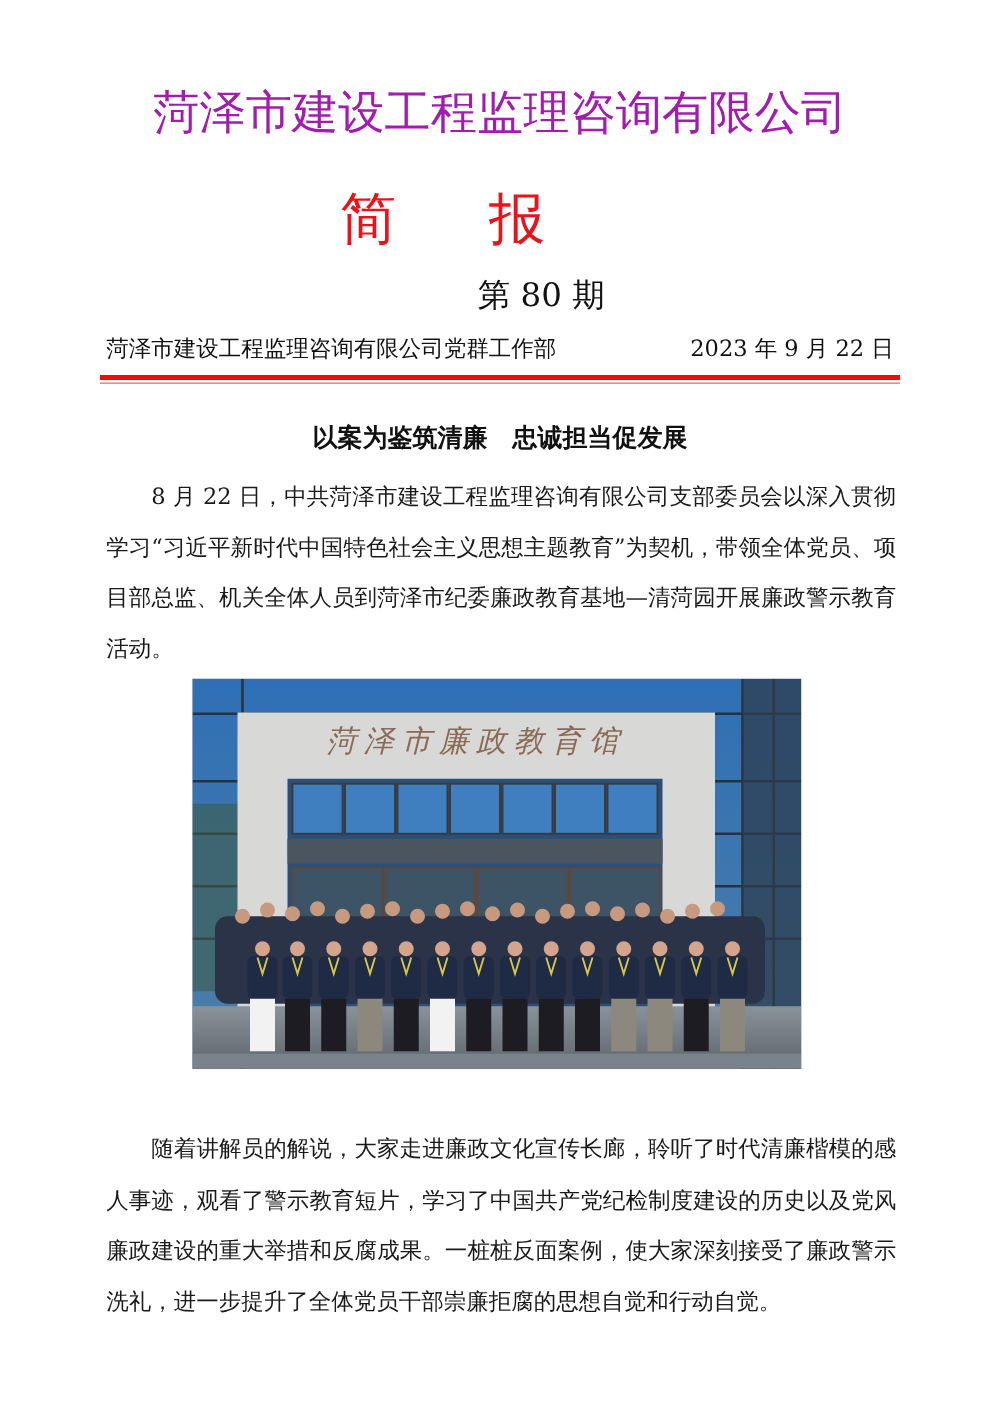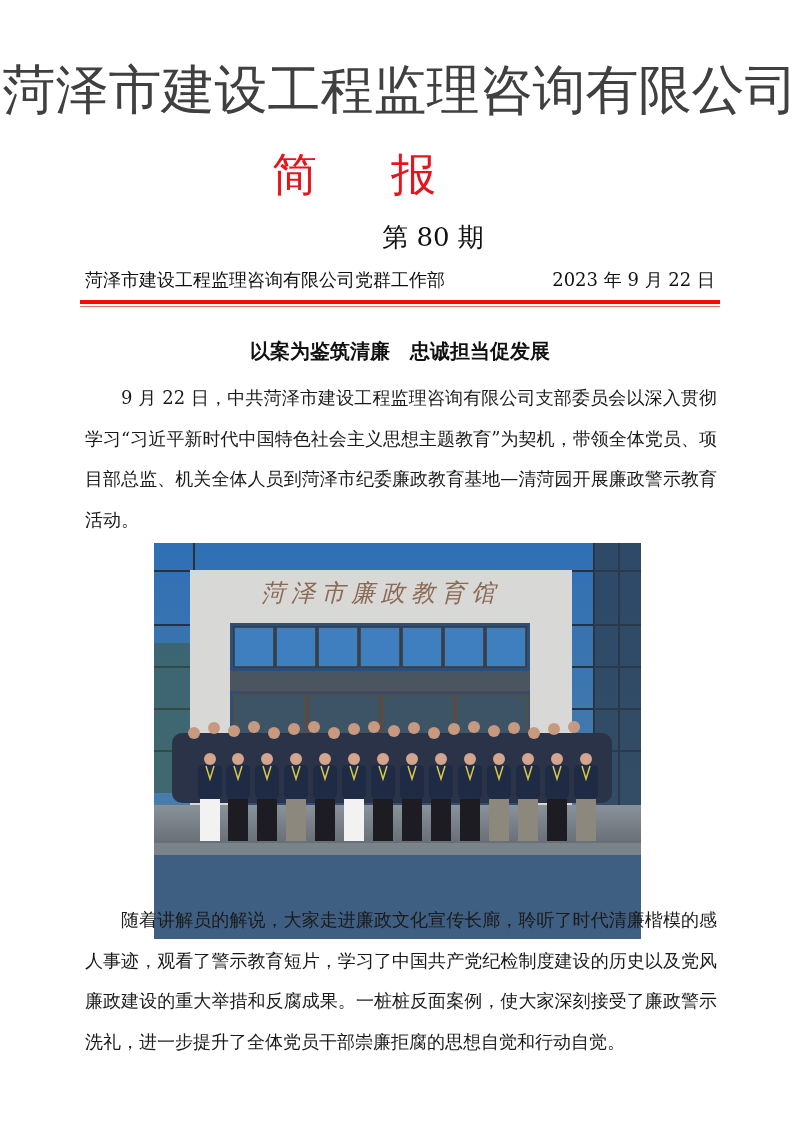--- a/index.html
+++ b/index.html
@@ -1,38 +1,38 @@
 <!DOCTYPE html>
 <html><head>
 <meta charset="utf-8">
 <style>
   html, body { margin:0; padding:0; background:#ffffff; }
   body { width:800px; height:1132px; position:relative; overflow:hidden;
          font-family: "DejaVu Serif", "Liberation Serif", serif; color:#111; }
   .masthead-title { position:absolute; left:0; width:800px; top:60px; text-align:center;
-         color:#404040; font-size:53px; letter-spacing:0px; line-height:60px; font-weight:normal; }
+         color:#a21caf; font-size:37px; letter-spacing:0px; line-height:60px; font-weight:normal; }
   .masthead-sub { position:absolute; left:0; width:708px; top:145px; text-align:center;
          color:#e8141c; font-size:45px; line-height:60px; }
   .masthead-sub span { display:inline-block; margin:0 37px; }
   .issue { position:absolute; left:0; width:800px; top:220px; text-align:center;
          font-size:26px; line-height:34px; color:#111;padding-left:33px; }
   .dept-row { position:absolute; left:85px; right:85px; top:266px; height:28px;
          font-size:18px; line-height:28px; color:#111;text-decoration:underline; }
   .dept-row .dept { position:absolute; left:0; top:0; }
   .dept-row .date { position:absolute; right:0; top:0; }
   .rule { position:absolute; left:80px; width:640px; top:300px; height:4px; background:#f50a0a; }
   .rule2 { position:absolute; left:80px; width:640px; top:306px; height:1px; background:#e36a6a; }
   .article-title { position:absolute; left:0; width:800px; top:338px; text-align:center;
          font-family:Liberation Mono, monospace; font-weight:bold;
          font-size:20px; line-height:30px; color:#111; }
   .para { position:absolute; left:85px; width:632px; font-size:18px; line-height:40.5px;
          color:#1a1a1a; text-align:justify; text-indent:36px; margin:0; }
   .p1 { top:378px; }
   .p2 { top:900px; }
-  .photo { position:absolute; left:154px; top:543px; width:487px; height:396px; overflow:hidden;
+  .photo { position:absolute; left:154px; top:543px; width:487px; height:312px; overflow:hidden;
          background:#3f5f82; }
 </style>
 </head>
 <body>
 
 <div>
   <div class="masthead-title">菏泽市建设工程监理咨询有限公司</div>
   <div class="masthead-sub">
     <span>简</span><span>报</span>
   </div>
@@ -40,21 +40,21 @@
   <div class="dept-row">
     <span class="dept">菏泽市建设工程监理咨询有限公司党群工作部</span>
     <span class="date">2023 年 9 月 22 日</span>
   </div>
   <div class="rule"></div>
   <div class="rule2"></div>
 </div>
 
 <div>
   <div class="article-title">以案为鉴筑清廉　忠诚担当促发展</div>
-  <p class="para p1">9 月 22 日，中共菏泽市建设工程监理咨询有限公司支部委员会以深入贯彻学习“习近平新时代中国特色社会主义思想主题教育”为契机，带领全体党员、项目部总监、机关全体人员到菏泽市纪委廉政教育基地—清菏园开展廉政警示教育活动。</p>
+  <p class="para p1">8 月 22 日，中共菏泽市建设工程监理咨询有限公司支部委员会以深入贯彻学习“习近平新时代中国特色社会主义思想主题教育”为契机，带领全体党员、项目部总监、机关全体人员到菏泽市纪委廉政教育基地—清菏园开展廉政警示教育活动。</p>
 
   <div class="photo">
     <svg width="487" height="312" viewBox="0 0 487 312" xmlns="http://www.w3.org/2000/svg">
       <defs>
         <linearGradient id="sky" x1="0" y1="0" x2="0" y2="1">
           <stop offset="0" stop-color="#2f6fb5"></stop>
           <stop offset="1" stop-color="#4d7fa8"></stop>
         </linearGradient>
         <linearGradient id="ground" x1="0" y1="0" x2="0" y2="1">
           <stop offset="0" stop-color="#8a9299"></stop>

